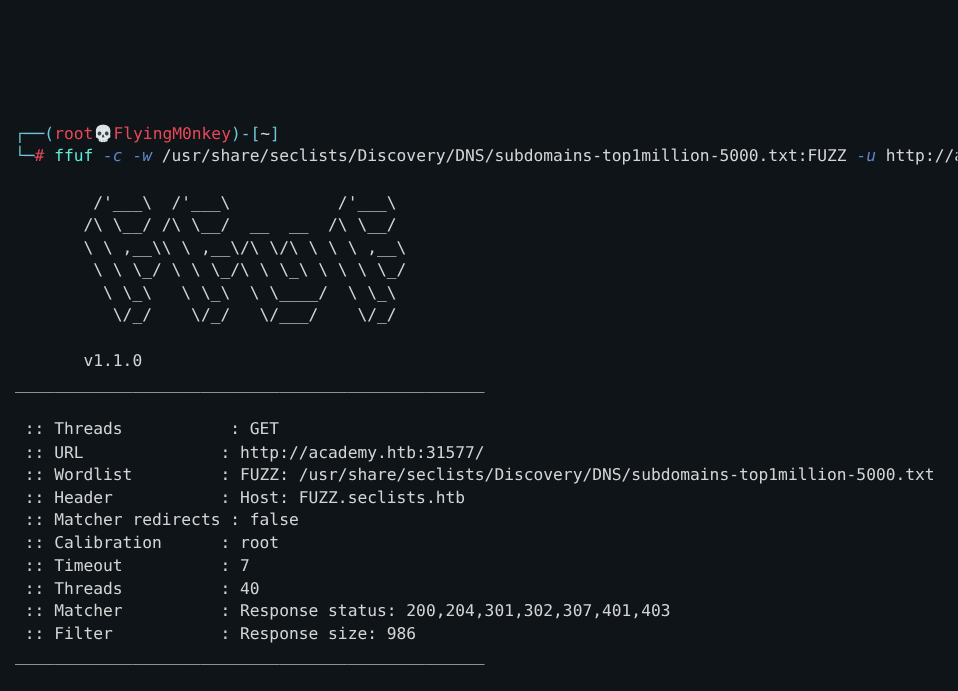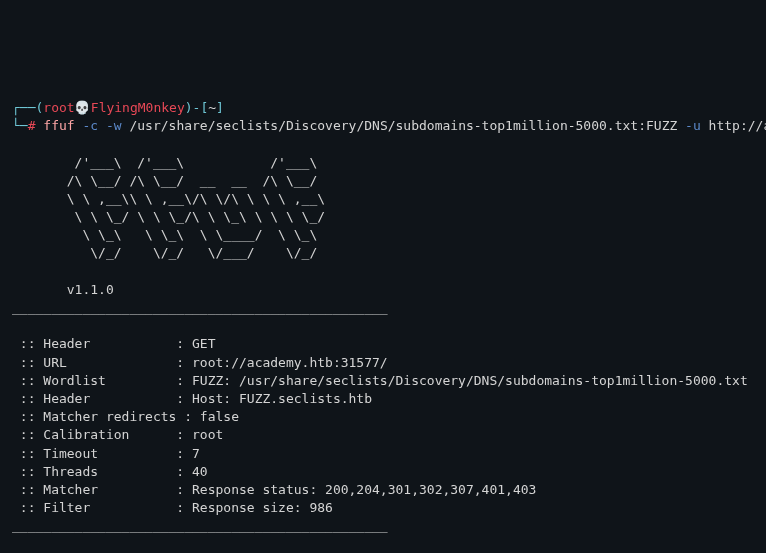--- a/index.html
+++ b/index.html
@@ -11,23 +11,23 @@
       background: #0f1419;
       font-family: 'Consolas', 'Monaco', monospace;
       font-size: 13px;
       color: #c0c0c0;
       padding: 8px 12px;
       line-height: 1.4;
       white-space: pre;
     }
     .red { color: #e74856; }
     .cyan { color: #6ec6d4; }
-    .green { color: #fca5a5; margin-top: 16px; }
+    .green { color: #5eead4; margin-top: 16px; }
     .white { color: #d4d4d4; }
-    .blue { color: #5b88c8; }
+    .blue { color: #5b88c8; font-style: italic; }
     .line { white-space: pre; font-family: inherit; text-align: right; }
   </style>
 </head>
 <body>
 
 
 
 <div>
 <span class="line"><span class="cyan">┌──(</span><span class="red">root</span><span class="white">💀</span><span class="red">FlyingM0nkey</span><span class="cyan">)-[</span><span class="white">~</span><span class="cyan">]</span></span>
 <span class="line"><span class="cyan">└─</span><span class="red">#</span> <span class="green">ffuf</span><span class="blue"> -c -w </span><span class="white">/usr/share/seclists/Discovery/DNS/subdomains-top1million-5000.txt:FUZZ</span><span class="blue"> -u </span><span class="white">http://academy.htb:31577/</span></span>
@@ -35,22 +35,22 @@
 <span class="line white">        /'___\  /'___\           /'___\       </span>
 <span class="line white">       /\ \__/ /\ \__/  __  __  /\ \__/       </span>
 <span class="line white">       \ \ ,__\\ \ ,__\/\ \/\ \ \ \ ,__\      </span>
 <span class="line white">        \ \ \_/ \ \ \_/\ \ \_\ \ \ \ \_/      </span>
 <span class="line white">         \ \_\   \ \_\  \ \____/  \ \_\       </span>
 <span class="line white">          \/_/    \/_/   \/___/    \/_/       </span>
 
 <span class="line white">       v1.1.0</span>
 <span class="line white">________________________________________________</span>
 
-<span class="line white"> :: Header           : GET</span>
-<span class="line white"> :: URL              : root://academy.htb:31577/</span>
+<span class="line white"> :: Threads           : GET</span>
+<span class="line white"> :: URL              : http://academy.htb:31577/</span>
 <span class="line white"> :: Wordlist         : FUZZ: /usr/share/seclists/Discovery/DNS/subdomains-top1million-5000.txt</span>
 <span class="line white"> :: Header           : Host: FUZZ.seclists.htb</span>
 <span class="line white"> :: Matcher redirects : false</span>
 <span class="line white"> :: Calibration      : root</span>
 <span class="line white"> :: Timeout          : 7</span>
 <span class="line white"> :: Threads          : 40</span>
 <span class="line white"> :: Matcher          : Response status: 200,204,301,302,307,401,403</span>
 <span class="line white"> :: Filter           : Response size: 986</span>
 <span class="line white">________________________________________________</span>
 

